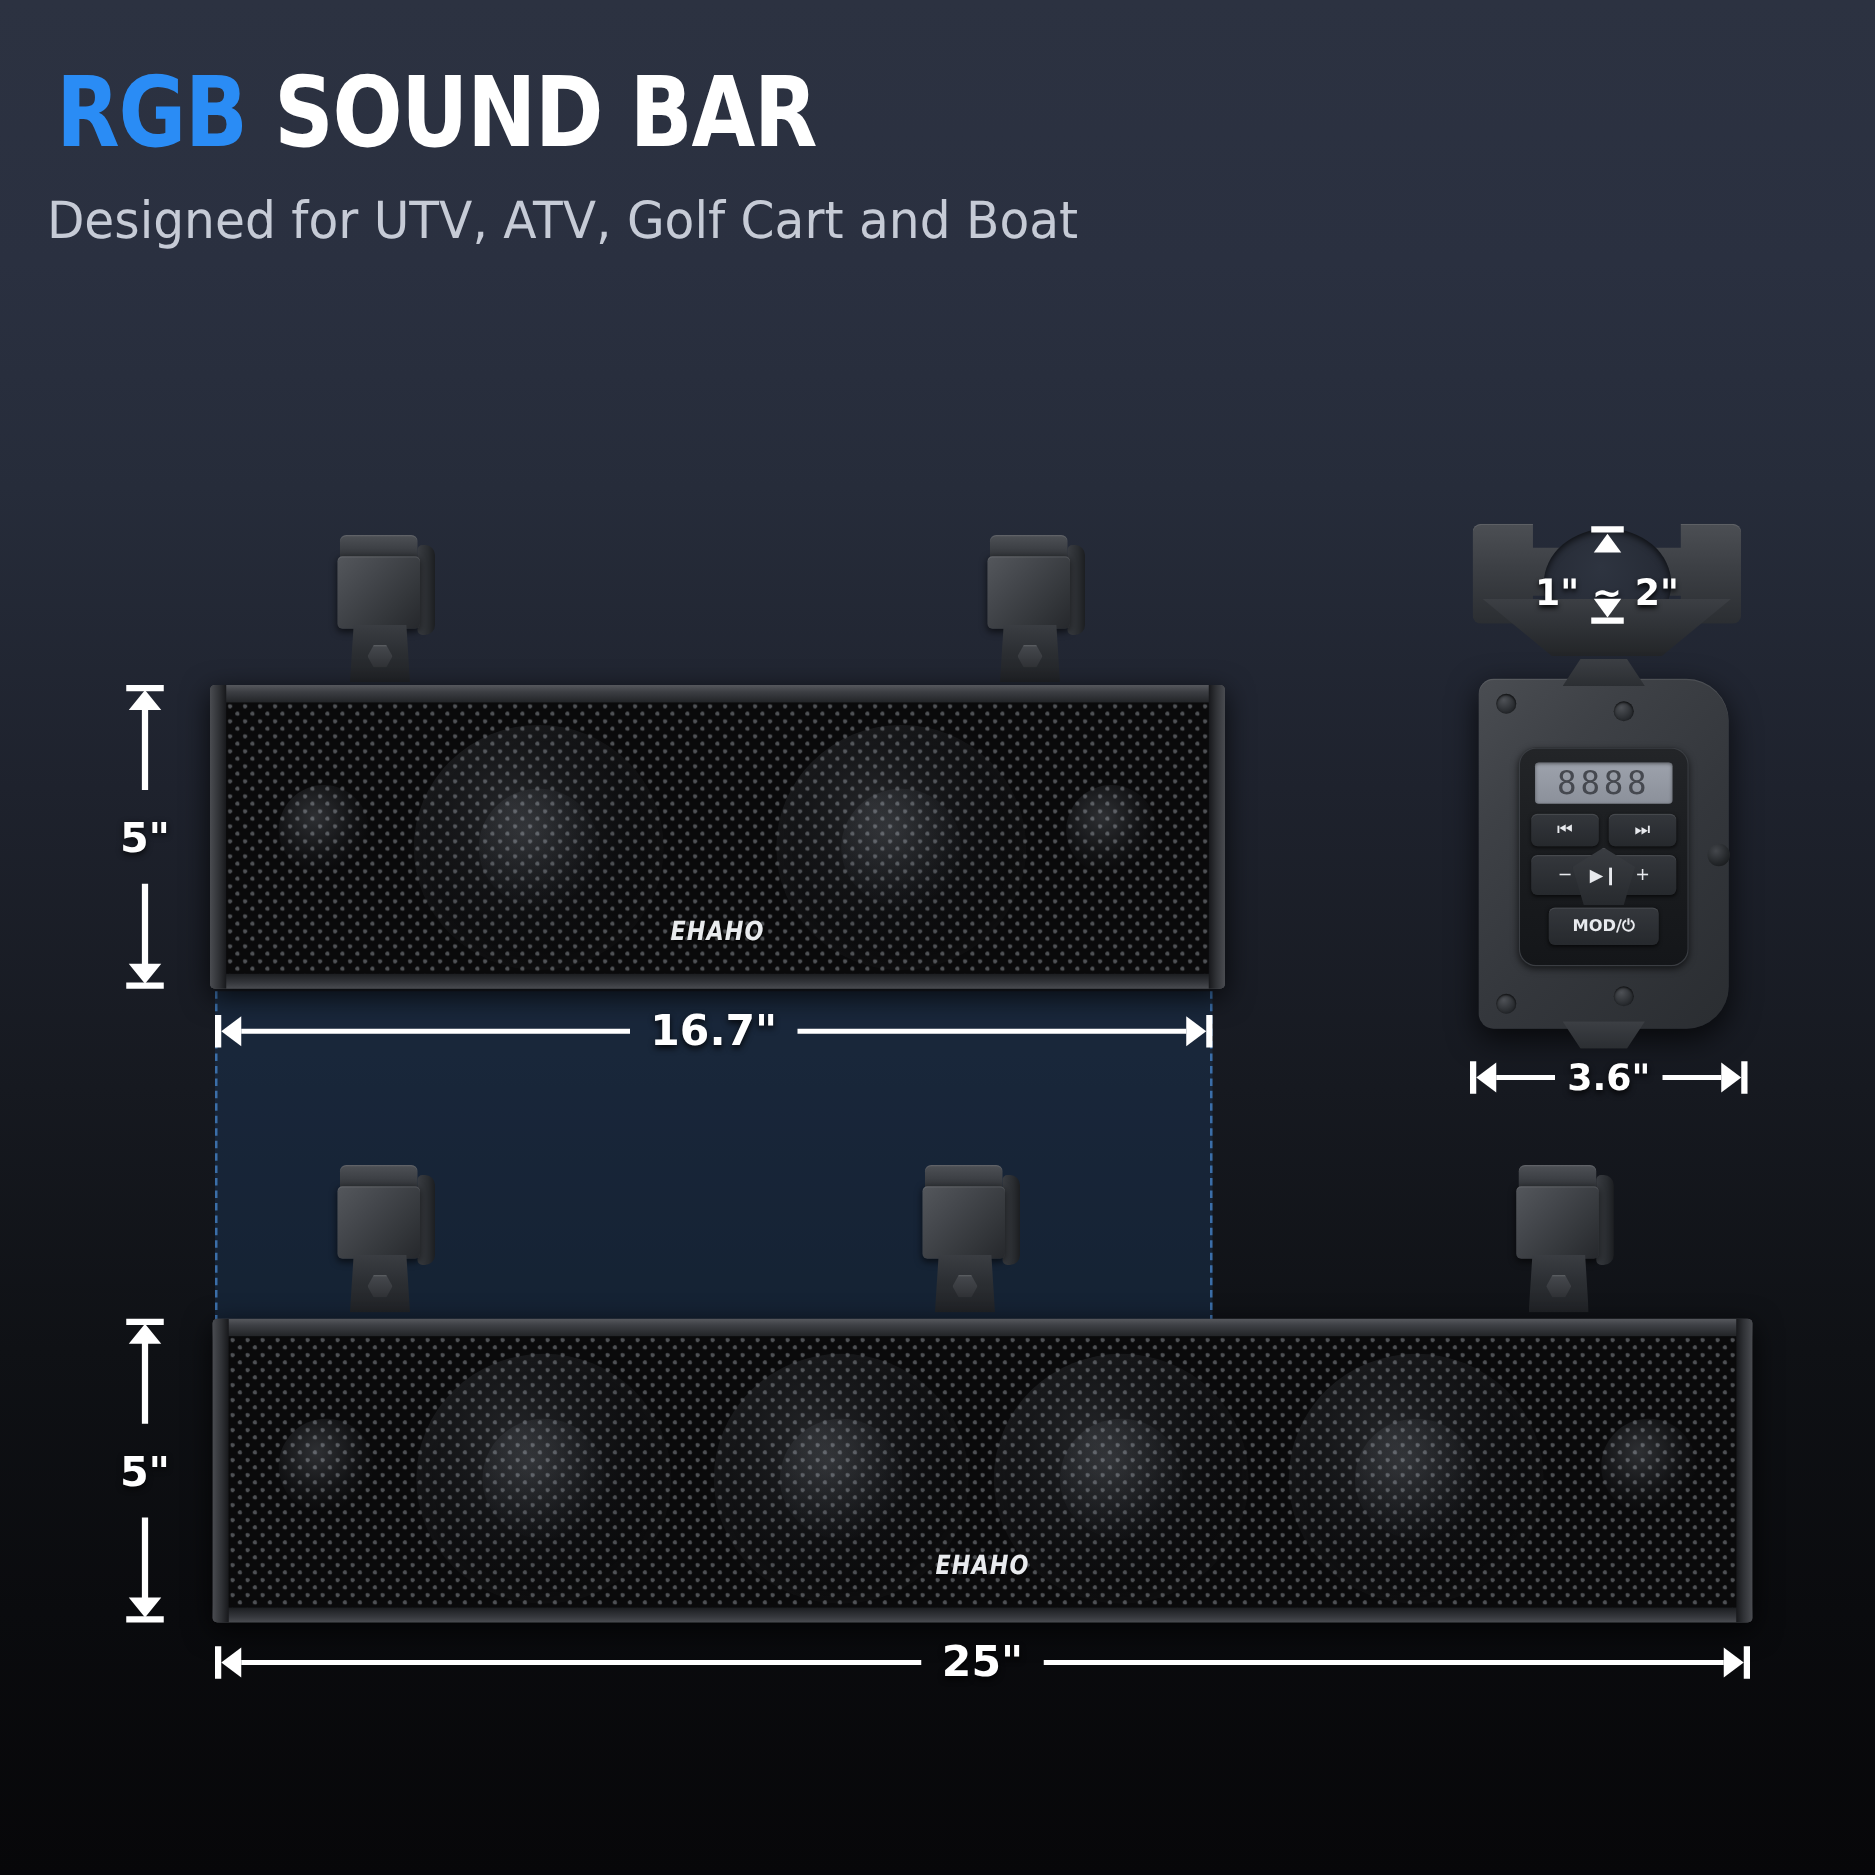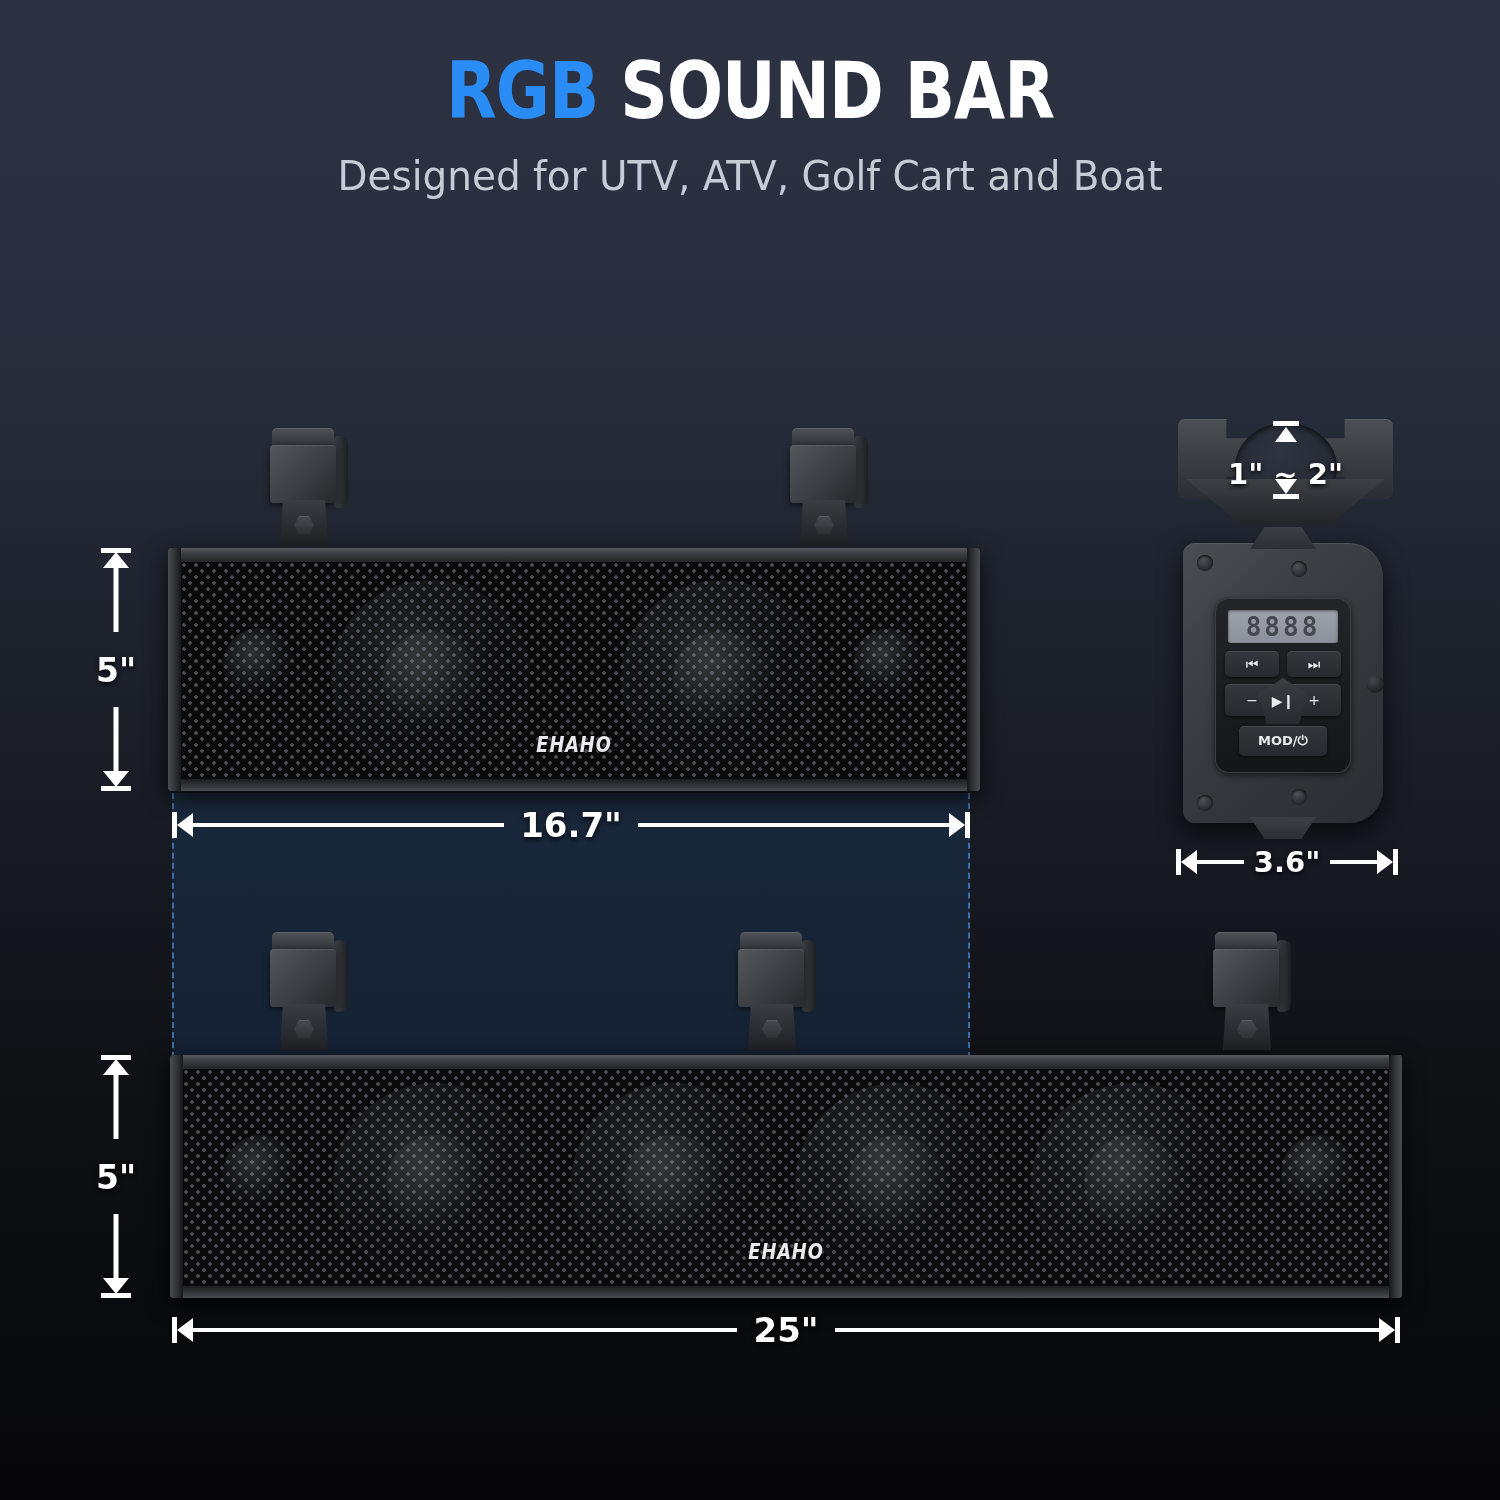--- a/index.html
+++ b/index.html
@@ -21,21 +21,20 @@
         #0f1115 72%,
         #0a0b0e 86%,
         #070709 100%);
     overflow: hidden;
   }
 
   
   #header {
     position: absolute;
     top: 0; left: 0; width: 1500px;
-    text-align: center;
     padding-top: 52px;
   }
   #title {
     font-size: 78px;
     font-weight: 700;
     letter-spacing: -1px;
     line-height: 1.0;
     color: #ffffff;
     font-family: "DejaVu Sans", sans-serif;
     font-stretch: condensed;
@@ -273,21 +272,21 @@
   #display {
     position:absolute; left:13px; top:12px; width:110px; height:33px;
     background: linear-gradient(180deg,#9da2ac 0%, #8b909a 100%);
     border-radius:3px;
     display:flex; align-items:center; justify-content:center;
     box-shadow: inset 0 1px 3px rgba(0,0,0,.45);
   }
   #display .digits {
     color:#45484f;
     font-family:"DejaVu Sans Mono", monospace;
-    font-weight:700; font-size:26px; letter-spacing:3px;
+    font-weight:400; font-size:26px; letter-spacing:3px;
   }
   .btn {
     position:absolute;
     background: linear-gradient(180deg,#343budge 0%, #2a2d31 100%);
     background: linear-gradient(180deg,#34373c 0%, #26292d 100%);
     border-radius:5px;
     box-shadow: inset 0 1px 0 rgba(255,255,255,.09), 0 1px 3px rgba(0,0,0,.6);
     display:flex; align-items:center; justify-content:center;
     color:#e8eaee; font-size:14px; font-family:"DejaVu Sans", sans-serif;
   }

